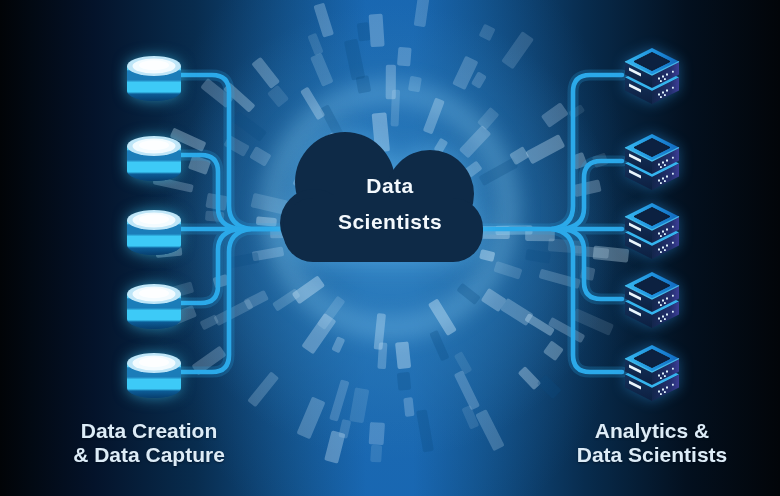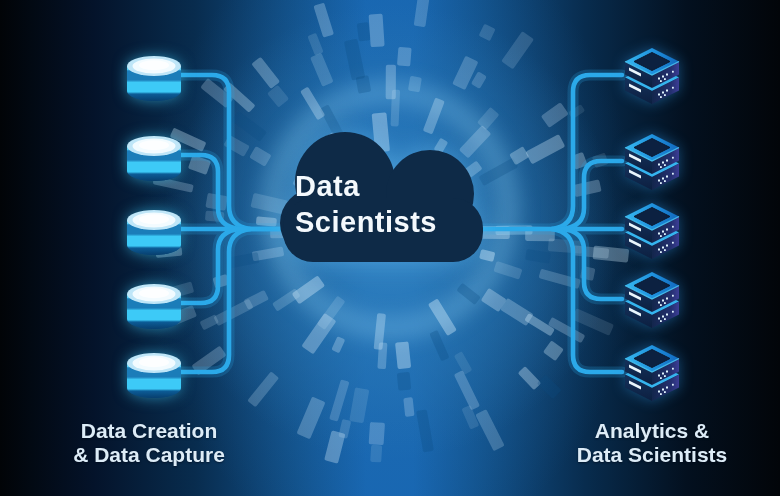--- a/index.html
+++ b/index.html
@@ -14,22 +14,22 @@
   }
   svg.layer{position:absolute;left:0;top:0;}
   .wire{fill:none;stroke-linecap:round;stroke-linejoin:round;}
   .wire-main{stroke-width:4.6px;}
   .wire-glow{stroke-width:11px;opacity:.22;}
   .node{position:absolute;width:60px;}
   .db-node{filter:drop-shadow(0 0 7px rgba(61,202,247,.55));}
   .srv-node{filter:drop-shadow(0 0 7px rgba(45,150,230,.45));}
   .cloud-wrap{position:absolute;left:0;top:0;filter:drop-shadow(0 0 12px rgba(110,195,245,.45));}
   .cloud-title{
-    position:absolute;left:295px;top:168px;width:190px;text-align:left;
-    color:#f4f9fd;font-weight:bold;font-size:29px;line-height:36px;letter-spacing:.5px;
+    position:absolute;left:295px;top:168px;width:190px;text-align:center;
+    color:#f4f9fd;font-weight:bold;font-size:21px;line-height:36px;letter-spacing:.5px;
   }
   .caption{
     position:absolute;top:419px;width:232px;text-align:center;
     color:#ddecf7;font-weight:bold;font-size:21px;line-height:24px;
     text-shadow:0 1px 2px rgba(0,10,25,.6);
   }
   .caption-left{left:33px;}
   .caption-right{left:536px;}
 </style>
 </head>

